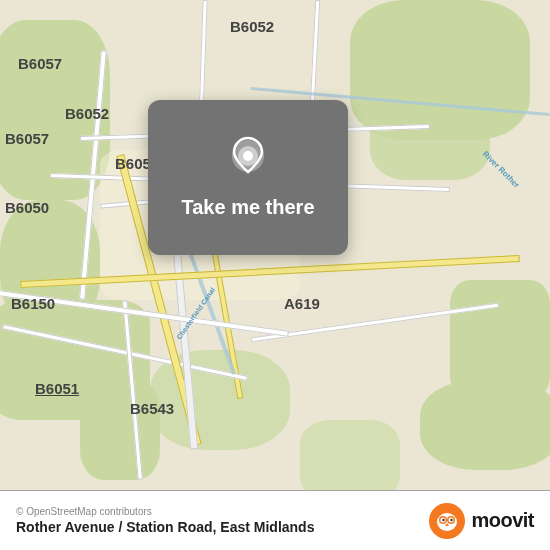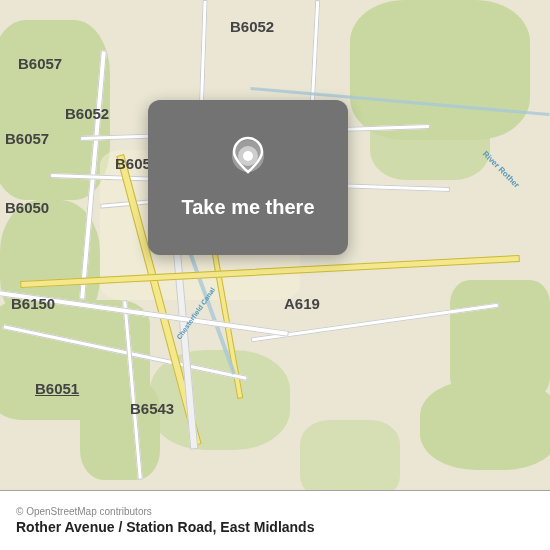--- a/index.html
+++ b/index.html
@@ -253,13 +253,35 @@
     <span class="popup-label">Take me there</span>
   </div>
 </div>
 
 <div id="bottom-bar">
   <div class="bottom-left">
     <span class="copyright-text">© OpenStreetMap contributors</span>
     <span class="location-text">Rother Avenue / Station Road, East Midlands</span>
   </div>
 
+  <div class="moovit-logo">
+
+    <svg class="moovit-owl" viewBox="0 0 36 36" xmlns="http://www.w3.org/2000/svg">
+
+      <circle cx="18" cy="18" r="18" fill="#f47920"></circle>
+
+      <ellipse cx="18" cy="19" rx="10" ry="9" fill="white"></ellipse>
+
+      <circle cx="14" cy="17" r="4" fill="#f47920"></circle>
+      <circle cx="22" cy="17" r="4" fill="#f47920"></circle>
+      <circle cx="14" cy="17" r="2.5" fill="white"></circle>
+      <circle cx="22" cy="17" r="2.5" fill="white"></circle>
+      <circle cx="14.5" cy="17" r="1.2" fill="#333"></circle>
+      <circle cx="22.5" cy="17" r="1.2" fill="#333"></circle>
+
+      <polygon points="18,20 16,23 20,23" fill="#f47920"></polygon>
+
+      <polygon points="10,10 8,5 13,8" fill="#f47920"></polygon>
+      <polygon points="26,10 28,5 23,8" fill="#f47920"></polygon>
+    </svg>
+    <span class="moovit-text">moovit</span>
+  </div>
 </div>
 
 </body></html>

